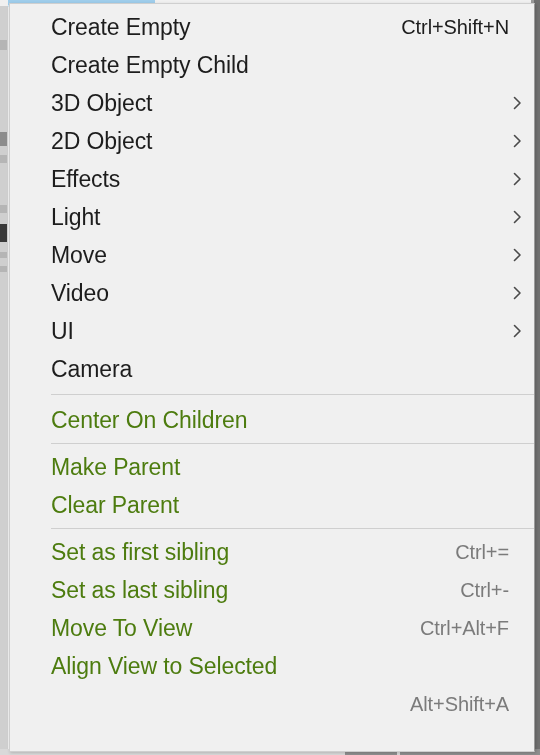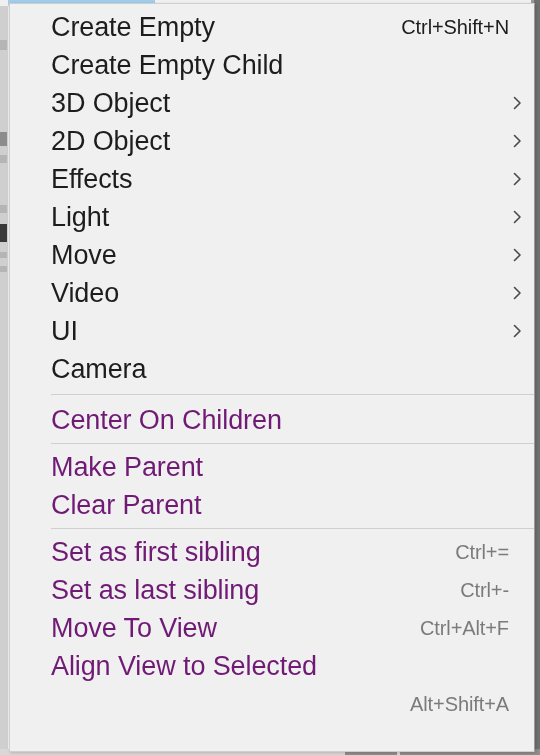--- a/index.html
+++ b/index.html
@@ -132,29 +132,29 @@
     display: flex;
     align-items: center;
     box-sizing: border-box;
     padding-left: 41px;
     padding-right: 8px;
     cursor: default;
     user-select: none;
   }
 
   .mi-label {
-    font-size: 27px;
+    font-size: 23px;
     line-height: 1;
     color: #1d1d1d;
     white-space: nowrap;
     letter-spacing: -0.1px;
   }
 
   .menu-item.disabled .mi-label {
-    color: #701a75;
+    color: #4d7c0f;
   }
 
   .mi-shortcut {
     margin-left: auto;
     font-size: 20px;
     line-height: 1;
     color: #1d1d1d;
     white-space: nowrap;
     padding-right: 17px;
     letter-spacing: -0.1px;

